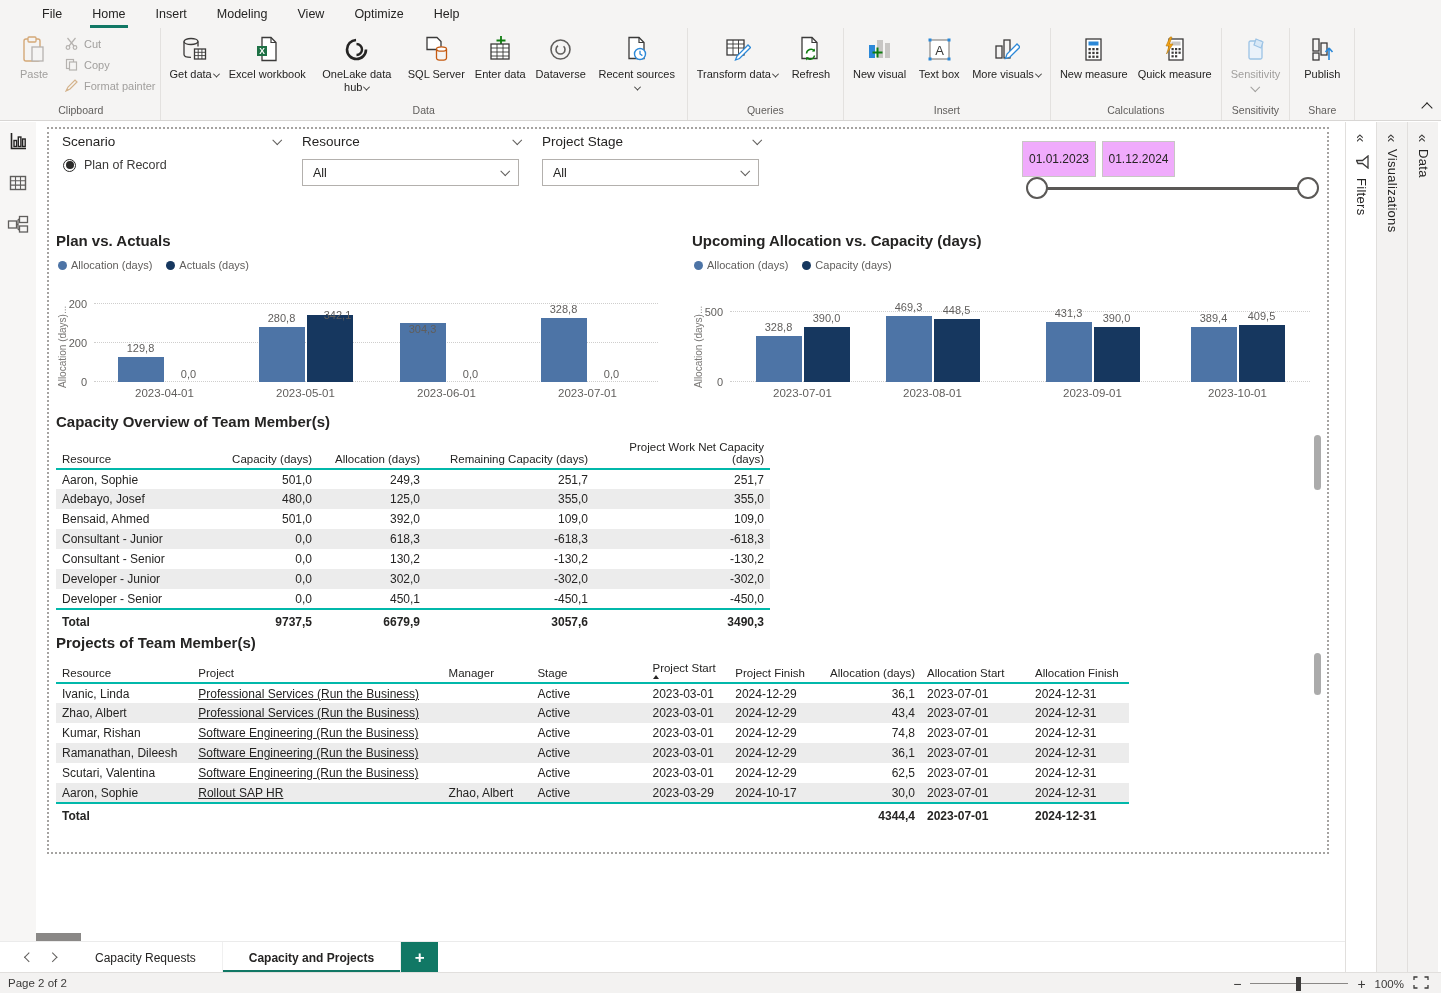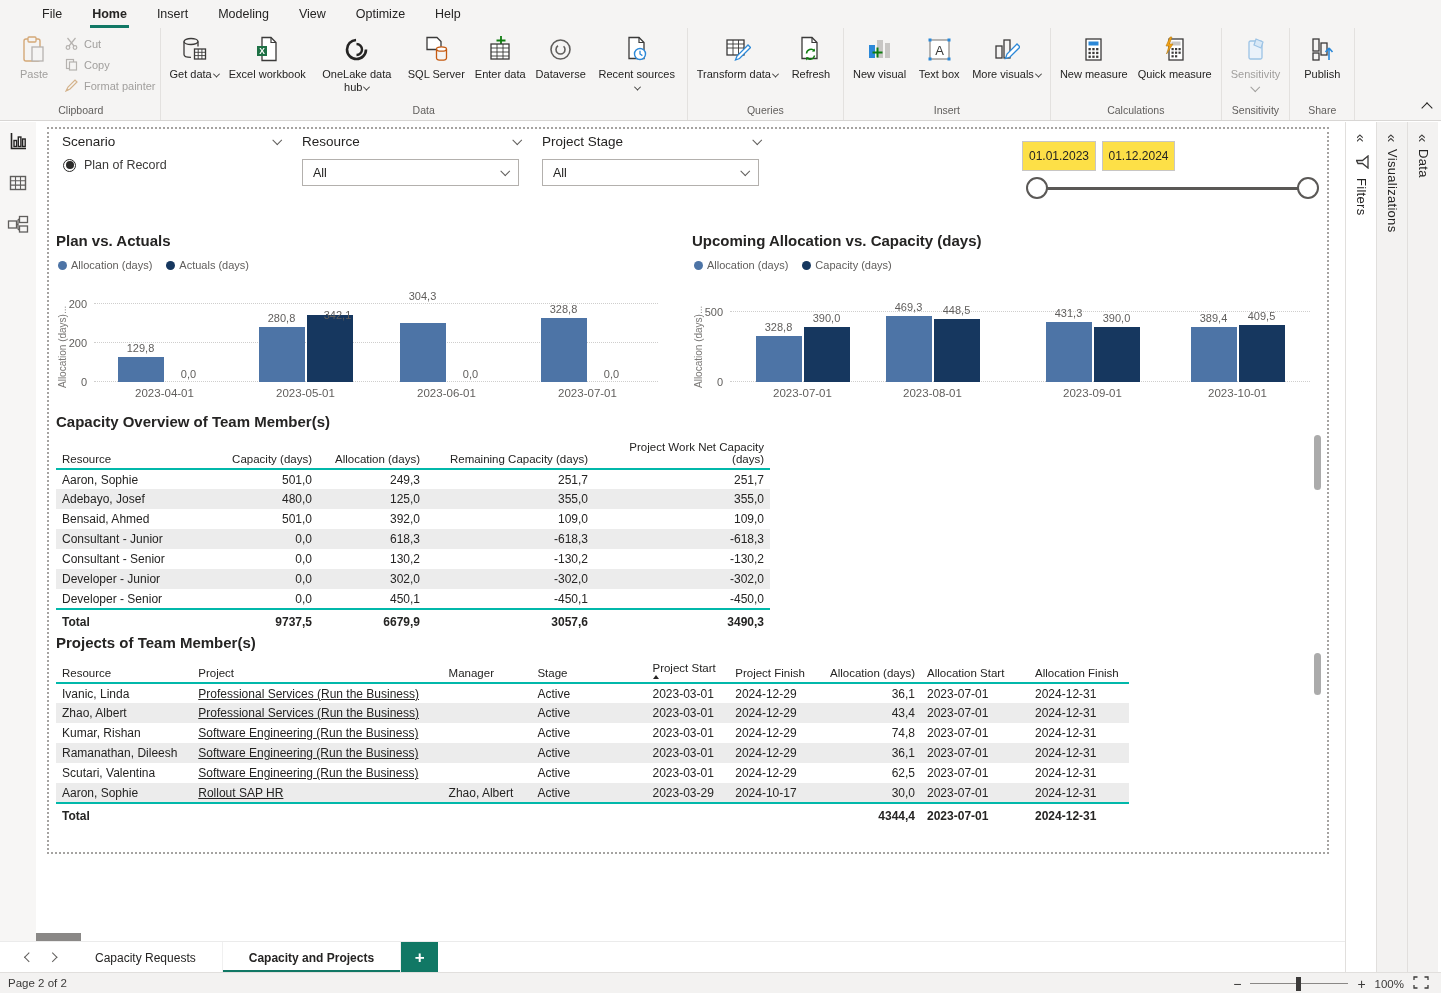--- a/index.html
+++ b/index.html
@@ -1,20 +1,20 @@
 <!DOCTYPE html>
 <html><head>
 <meta charset="utf-8">
 <style>
   html,body{margin:0;padding:0;background:#e8e8e8;}
   .app{position:relative;width:1441px;height:993px;background:#fff;font-family:"Liberation Sans",sans-serif;color:#252423;overflow:hidden;}
   
   .menubar{position:absolute;left:0;top:0;right:0;height:28px;background:#f5f4f3;display:flex;align-items:center;padding-left:27px;font-size:12.5px;}
   .menu-item{padding:0 15px;height:28px;line-height:28px;position:relative;cursor:default;}
-  .menu-item.active{font-weight:bold;}
+  .menu-item.active{font-weight:normal;}
   .menu-item.active:after{content:"";position:absolute;left:13px;right:13px;bottom:0;height:3px;background:#117865;}
   
   .ribbon{position:absolute;left:0;top:28px;right:0;height:93px;background:#f5f4f3;border-bottom:1px solid #d8d6d4;display:flex;align-items:stretch;padding-left:2px;box-sizing:border-box;}
   .rgroup{display:flex;flex-direction:column;border-right:1px solid #e3e1df;}
   .rgroup-buttons{flex:1;display:flex;align-items:flex-start;padding:5px 4px 0;}
   .rgroup-label{font-size:10.5px;color:#605e5c;text-align:center;padding:0 10px 4px;}
   .rbtn{min-width:46px;max-width:82px;padding:0 5px;display:flex;flex-direction:column;align-items:center;font-size:11px;line-height:12.5px;text-align:center;cursor:default;}
   .ricon{height:33px;display:flex;align-items:center;justify-content:center;margin-bottom:2px;}
   .rbtn.disabled,.sbtn.disabled{color:#a19f9d;}
   .small-col{display:flex;flex-direction:column;gap:6px;padding-top:3px;margin-left:2px;}
@@ -34,21 +34,21 @@
   .side-icon{width:36px;height:42px;display:flex;align-items:center;justify-content:center;}
   
   .canvas{position:absolute;left:36px;top:122px;width:1309px;height:819px;background:#fff;}
   .page-border{position:absolute;left:11px;top:5px;width:1282px;height:727px;border:2px dotted #a5a3a1;box-sizing:border-box;}
   
   .slicer-head{position:absolute;display:flex;justify-content:space-between;align-items:center;font-size:13.5px;color:#252423;}
   .radio-row{position:absolute;display:flex;align-items:center;gap:8px;font-size:12.5px;color:#3b3a39;}
   .radio{width:13px;height:13px;border-radius:50%;border:1.5px solid #2b2a29;position:relative;box-sizing:border-box;}
   .radio:after{content:"";position:absolute;left:1.5px;top:1.5px;right:1.5px;bottom:1.5px;border-radius:50%;background:#2b2a29;}
   .dropdown{position:absolute;height:27px;border:1px solid #b3b0ad;background:#fff;display:flex;align-items:center;justify-content:space-between;padding:0 10px;font-size:12.5px;box-sizing:border-box;}
-  .datebox{position:absolute;height:30px;border:1px solid #c8c6c4;background:#fde047;display:flex;align-items:center;justify-content:center;font-size:12px;box-sizing:border-box;}
+  .datebox{position:absolute;height:36px;border:1px solid #c8c6c4;background:#f0abfc;display:flex;align-items:center;justify-content:center;font-size:12px;box-sizing:border-box;}
   .tl-track{position:absolute;height:3px;background:#5a5856;border-radius:2px;}
   .tl-handle{position:absolute;width:22px;height:22px;border:2px solid #5a5856;border-radius:50%;background:#fff;box-sizing:border-box;}
   
   .chart{position:absolute;top:110px;height:176px;}
   .chart-title{font-size:15px;font-weight:bold;color:#252423;}
   .chart-legend{position:absolute;left:2px;top:27px;display:flex;gap:14px;font-size:11px;color:#605e5c;align-items:center;}
   .lg-item{display:flex;align-items:center;}
   .lg-dot{width:9px;height:9px;border-radius:50%;display:inline-block;margin-right:4px;}
   .chart-plot{position:absolute;left:38px;right:14px;bottom:26px;}
   #chartL .chart-plot{height:78px;}
@@ -490,21 +490,21 @@
                 <div class="bar" style="height: 66.7095px; background: rgb(22, 55, 95);"></div>
                 <div class="vlabel" style="bottom: 61px; margin-left: 8px;">342,1</div>
               </div>
             </div>
             <div class="xlabel">2023-05-01</div>
           </div>
           <div class="cgroup" style="left: 282px; width: 141px;">
             <div class="pair">
               <div class="slot">
                 <div class="bar" style="height: 59.3385px; background: rgb(77, 116, 166);"></div>
-                <div class="vlabel" style="bottom: 80px;">304,3</div>
+                <div class="vlabel" style="bottom: 47px;">304,3</div>
               </div>
               <div class="slot">
                 <div class="vlabel" style="bottom: 2px;">0,0</div>
               </div>
             </div>
             <div class="xlabel">2023-06-01</div>
           </div>
           <div class="cgroup" style="left: 423px; width: 141px;">
             <div class="pair">
               <div class="slot">

